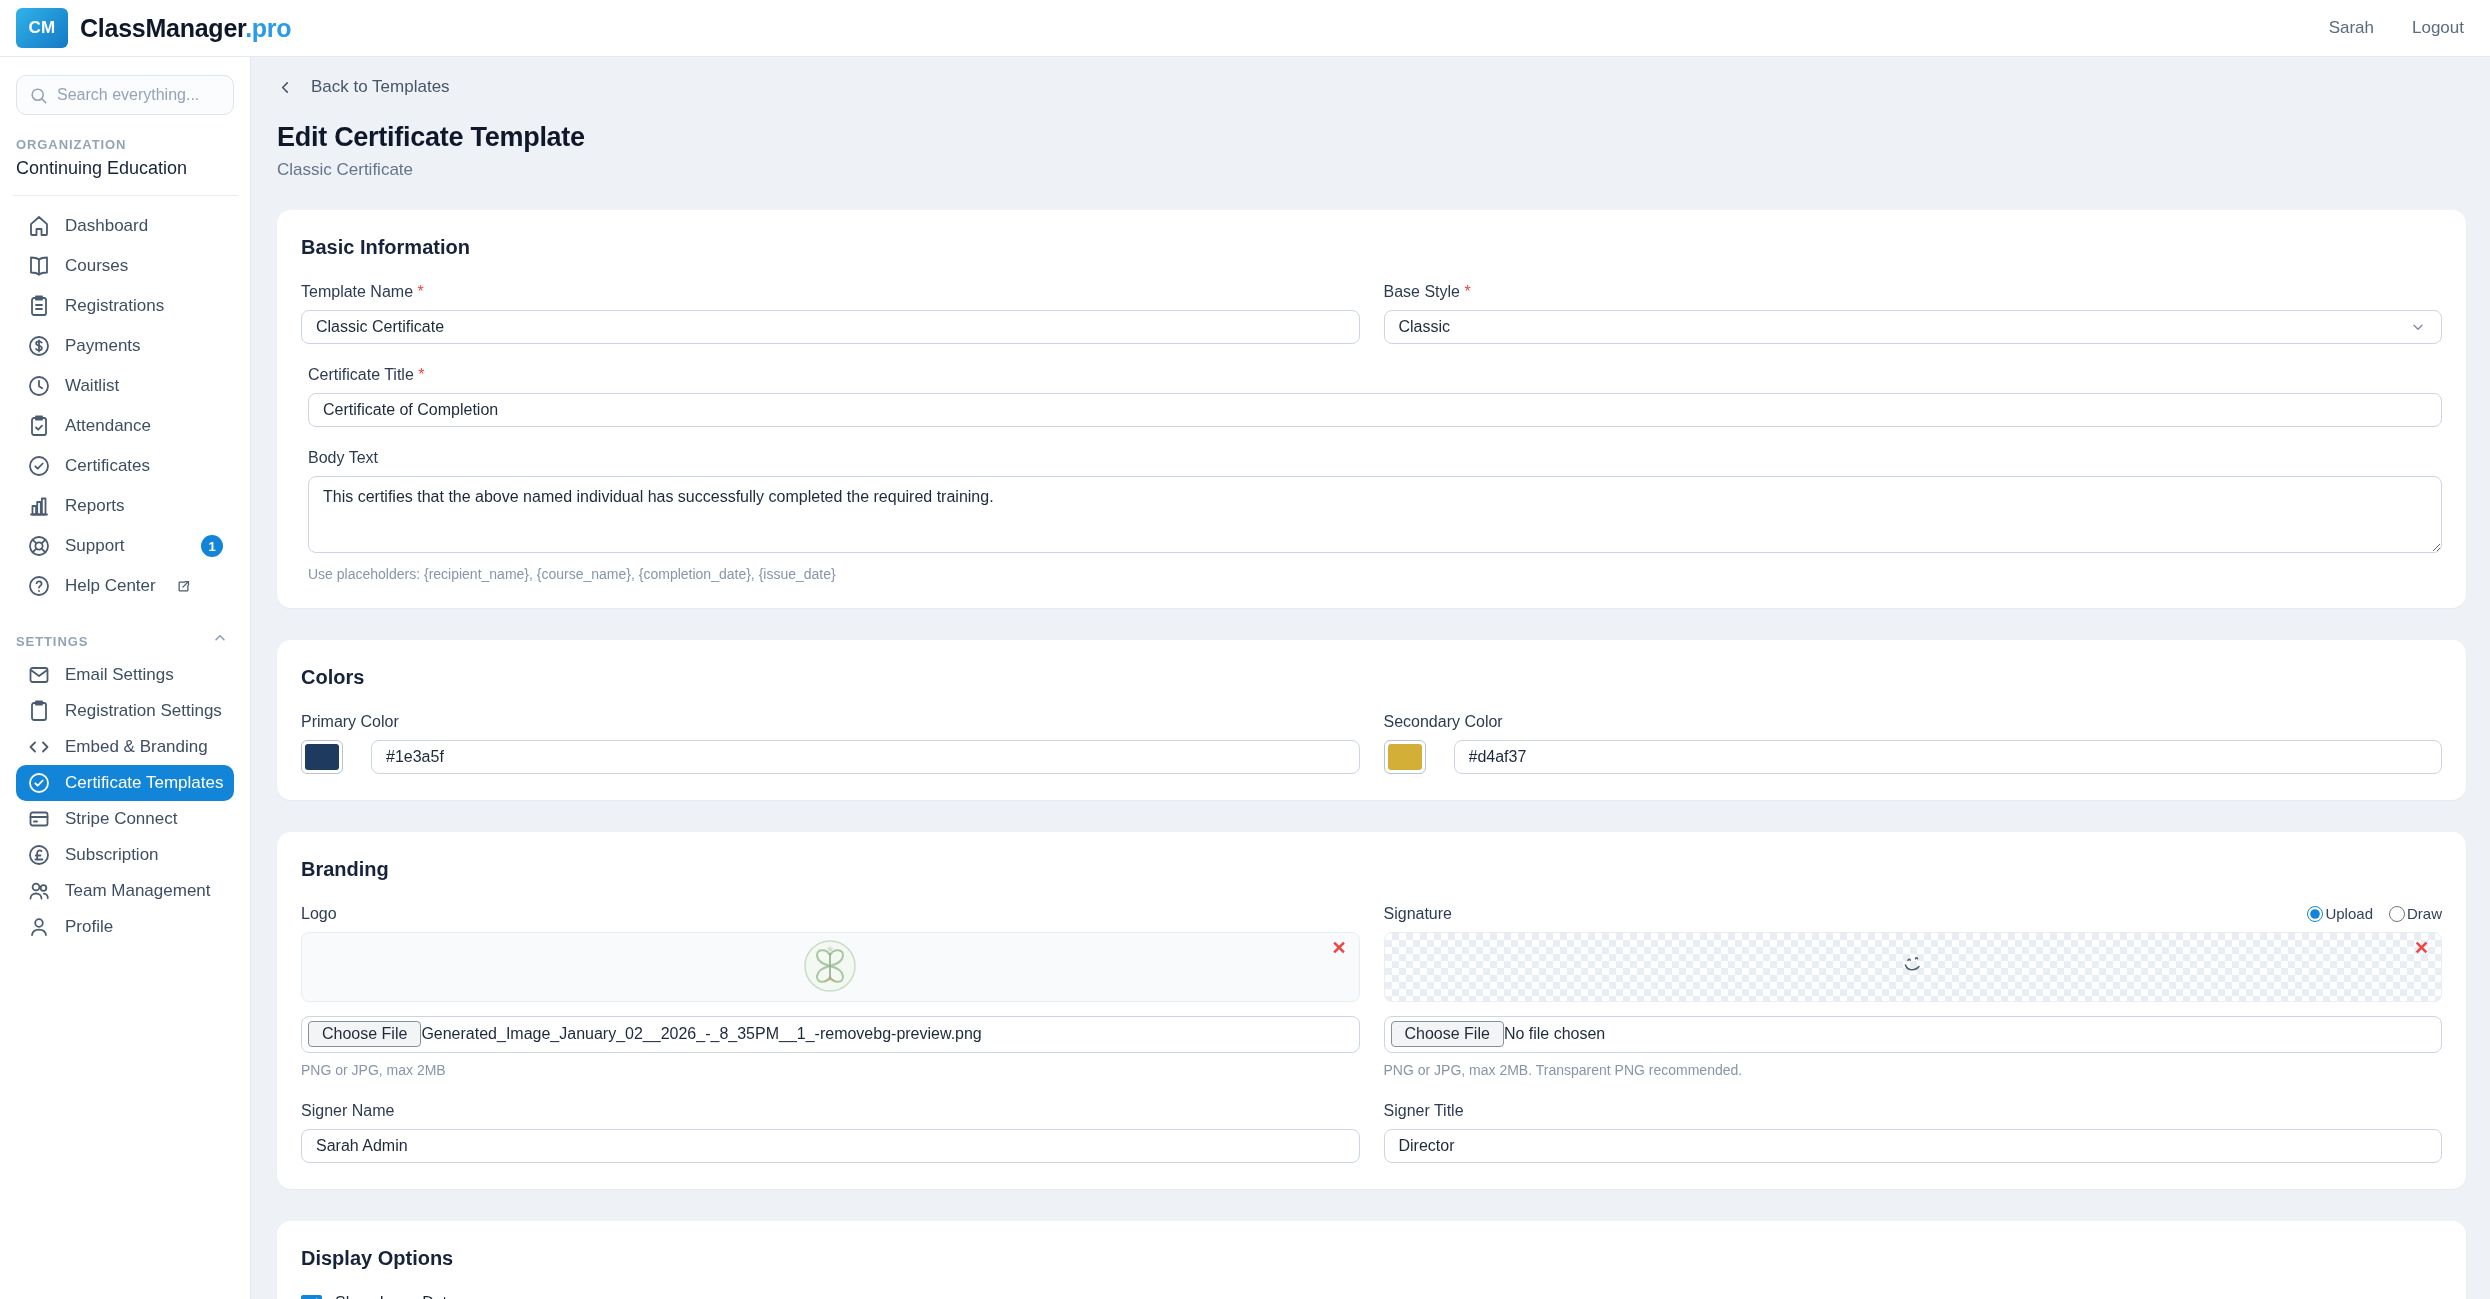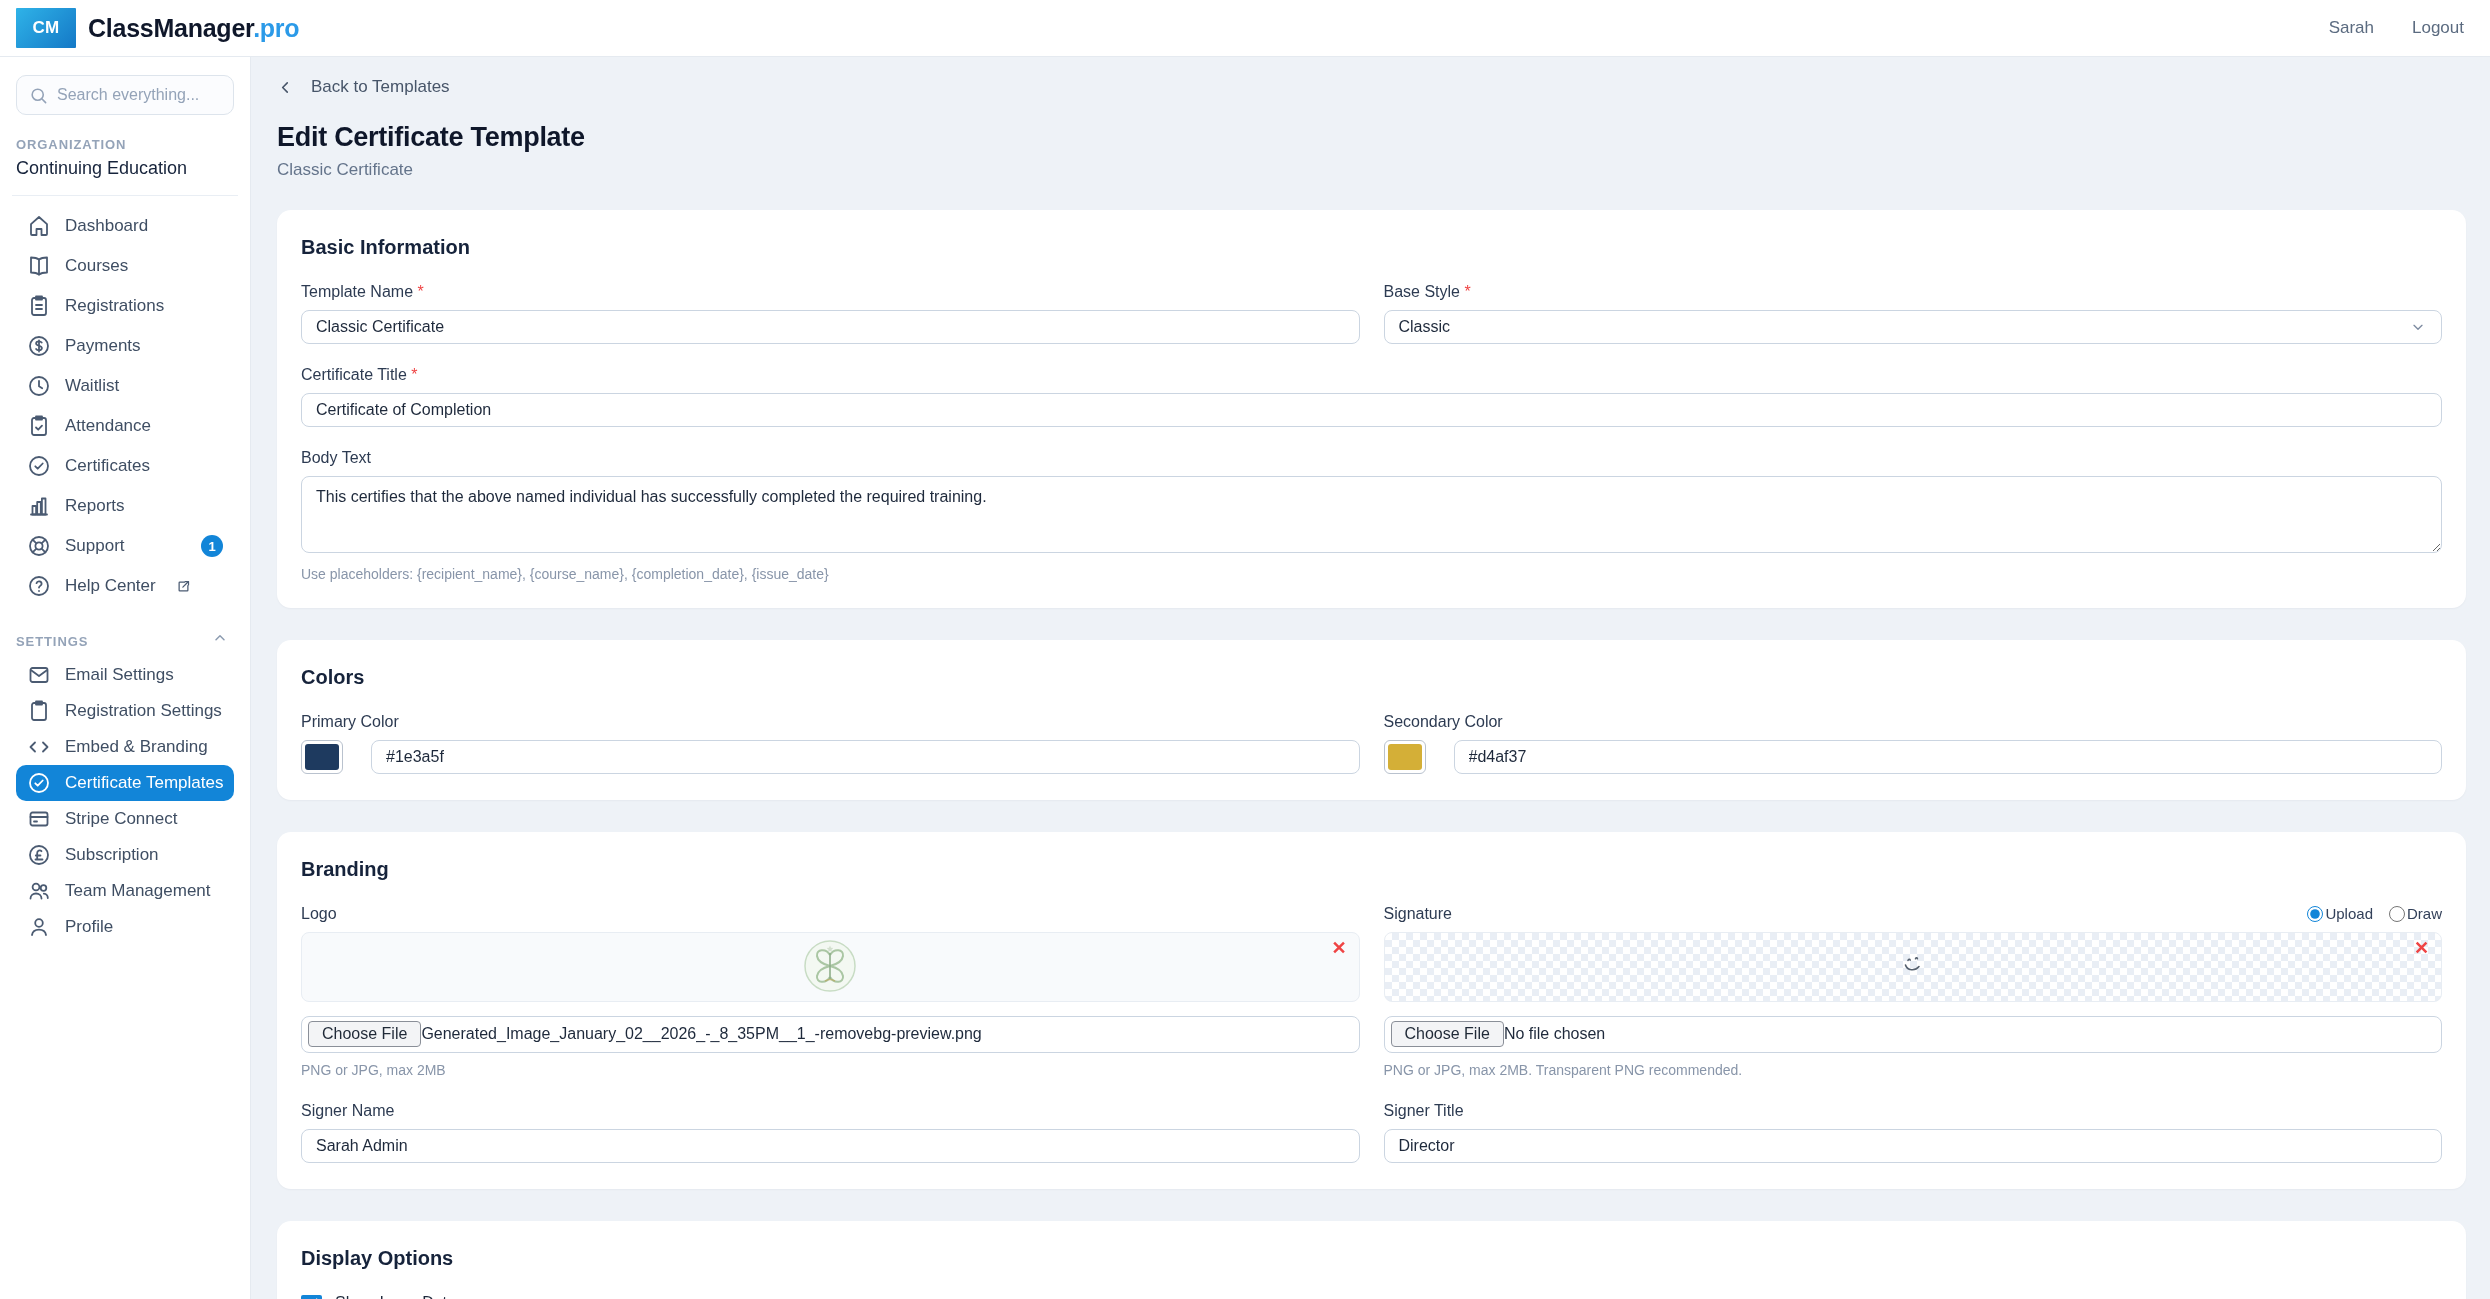--- a/index.html
+++ b/index.html
@@ -11,21 +11,21 @@
     font-size:16px;
   }
   
   .topbar {
     height:57px; background:#ffffff; border-bottom:1px solid #e5eaf0;
     display:flex; align-items:center; justify-content:space-between;
     padding:0 26px 0 16px;
   }
   .brand { display:flex; align-items:center; gap:12px; }
   .brand-logo {
-    width:60px; height:40px; border-radius:1px;
+    width:52px; height:40px; border-radius:6px;
     background:linear-gradient(135deg,#2fb3e8 0%,#1478c6 100%);
     color:#fff; font-weight:bold; font-size:17px;
     display:flex; align-items:center; justify-content:center;
     letter-spacing:.02em;
   }
   .brand-name { font-size:25px; font-weight:bold; color:#0f172a; letter-spacing:-0.01em; }
   .brand-name .suffix { color:#2b9ae8; }
   .topbar-right { display:flex; align-items:center; gap:38px; }
   .topbar-link { font-size:17px; color:#5b6b80; cursor:pointer; }
 
@@ -97,21 +97,21 @@
   .text-input {
     width:100%; height:34px; border:1px solid #cbd5e1; border-radius:8px;
     padding:0 14px; font-size:16px; font-family:inherit; color:#1e293b;
     background:#fff; outline:none;
   }
   textarea.text-input { height:77px; padding:9px 14px; resize:vertical; line-height:1.4; }
   .select-wrap { position:relative; }
   select.text-input { appearance:none; -webkit-appearance:none; cursor:pointer; padding-right:44px; }
   .select-chevron { position:absolute; right:16px; top:9px; pointer-events:none; color:#7c8aa0; }
   .hint { margin-top:9px; font-size:14px; color:#8895a9; }
-  .mt22 { margin-top:22px; }
+  .mt22 { margin-top:22px;margin-left:7px; }
   .mt24 { margin-top:24px; }
 
   
   .color-row { display:flex; align-items:center; gap:28px; }
   .color-swatch {
     width:42px; height:34px; border:1px solid #b9c2ce; border-radius:6px;
     padding:3px; background:#fff; cursor:pointer; flex:none;
   }
   .color-swatch .inner { width:100%; height:100%; border-radius:3px; }
   .color-row .text-input { flex:1; }

